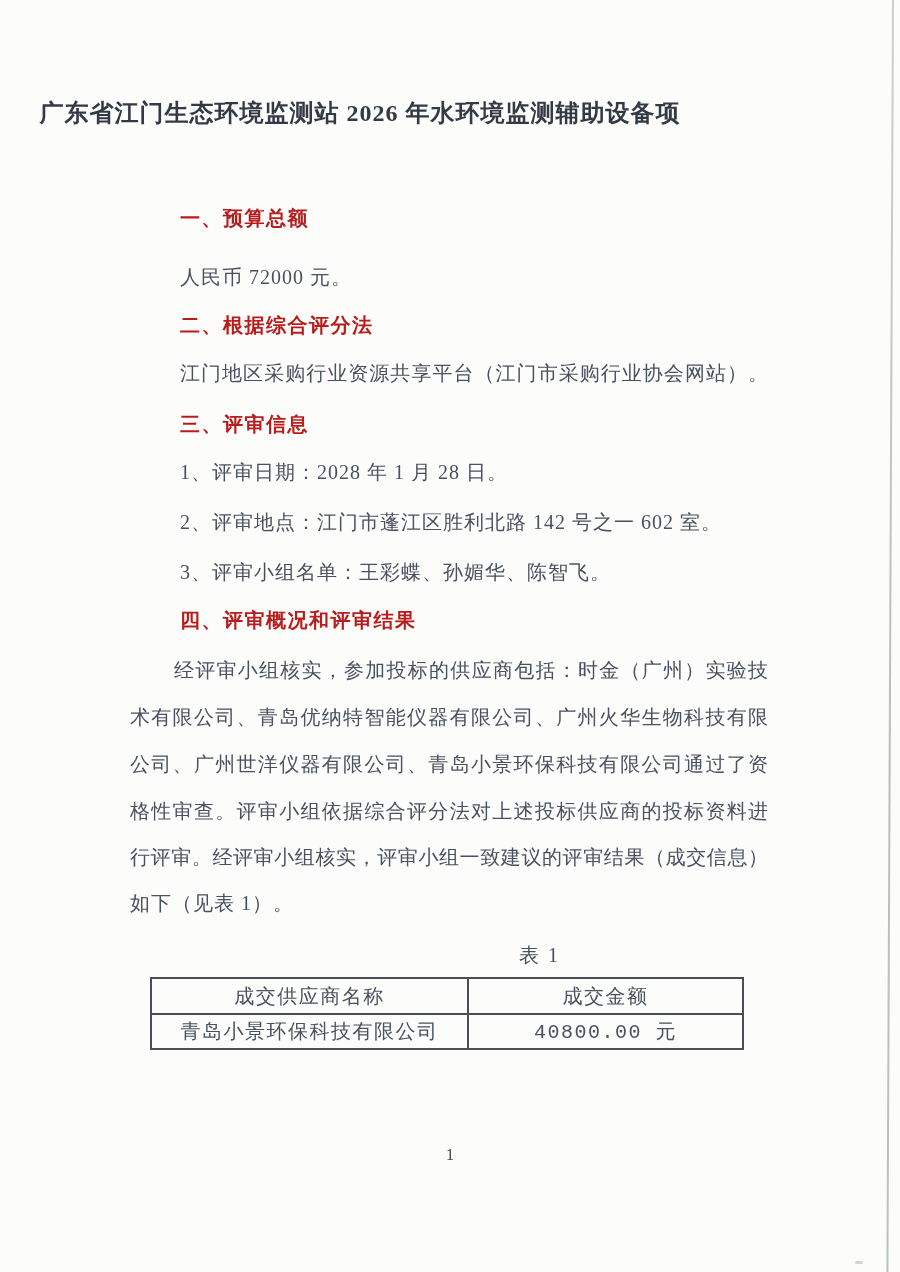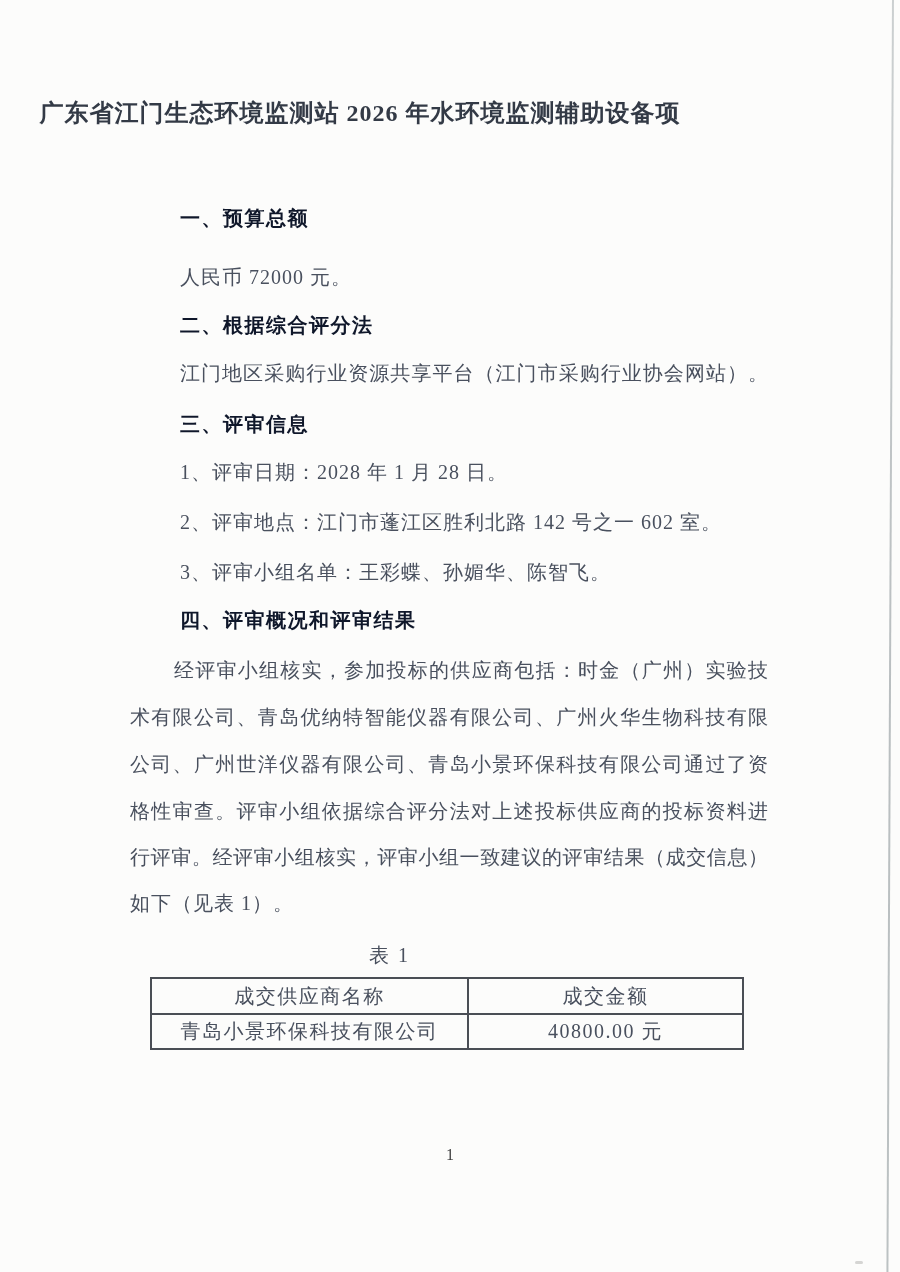--- a/index.html
+++ b/index.html
@@ -33,40 +33,41 @@
   .just{
     text-align:justify;
     text-align-last:justify;
     letter-spacing:0;
     white-space:normal;
   }
   .ti{ text-indent:44px; }
   .ind{ padding-left:50px; box-sizing:border-box; }
   .hd{
     font-weight:bold;
-    color:#0f172a;
+    color:#b91c1c;
     letter-spacing:1.5px;
   }
   .tbl-caption{
-    position:absolute;left:369px;top:941px;width:180px;
-    text-align:left;font-size:20px;line-height:28px;color:#49505e;
+    position:absolute;left:380px;top:941px;width:180px;
+    text-align:right;font-size:20px;line-height:28px;color:#49505e;
     letter-spacing:2px;
   }
   table.t1{
     position:absolute;left:150px;top:977px;
     width:588px;
     border-collapse:collapse;
     table-layout:fixed;
   }
   table.t1 td{
     border:2px solid #4a4e55;
     text-align:center;vertical-align:middle;
     font-size:20px;color:#49505e;
     letter-spacing:1.5px;
     padding:0;
+    font-family:Liberation Mono, monospace;
   }
   table.t1 tr.hrow td{ height:34px; }
   table.t1 tr.drow td{ height:33px; }
   .col-a{ width:315px; }
   .col-b{ width:273px; }
   .page-num{
     position:absolute;left:420px;top:1146px;width:60px;
     text-align:center;
     font-size:16px;color:#3f3f3f;
   }

